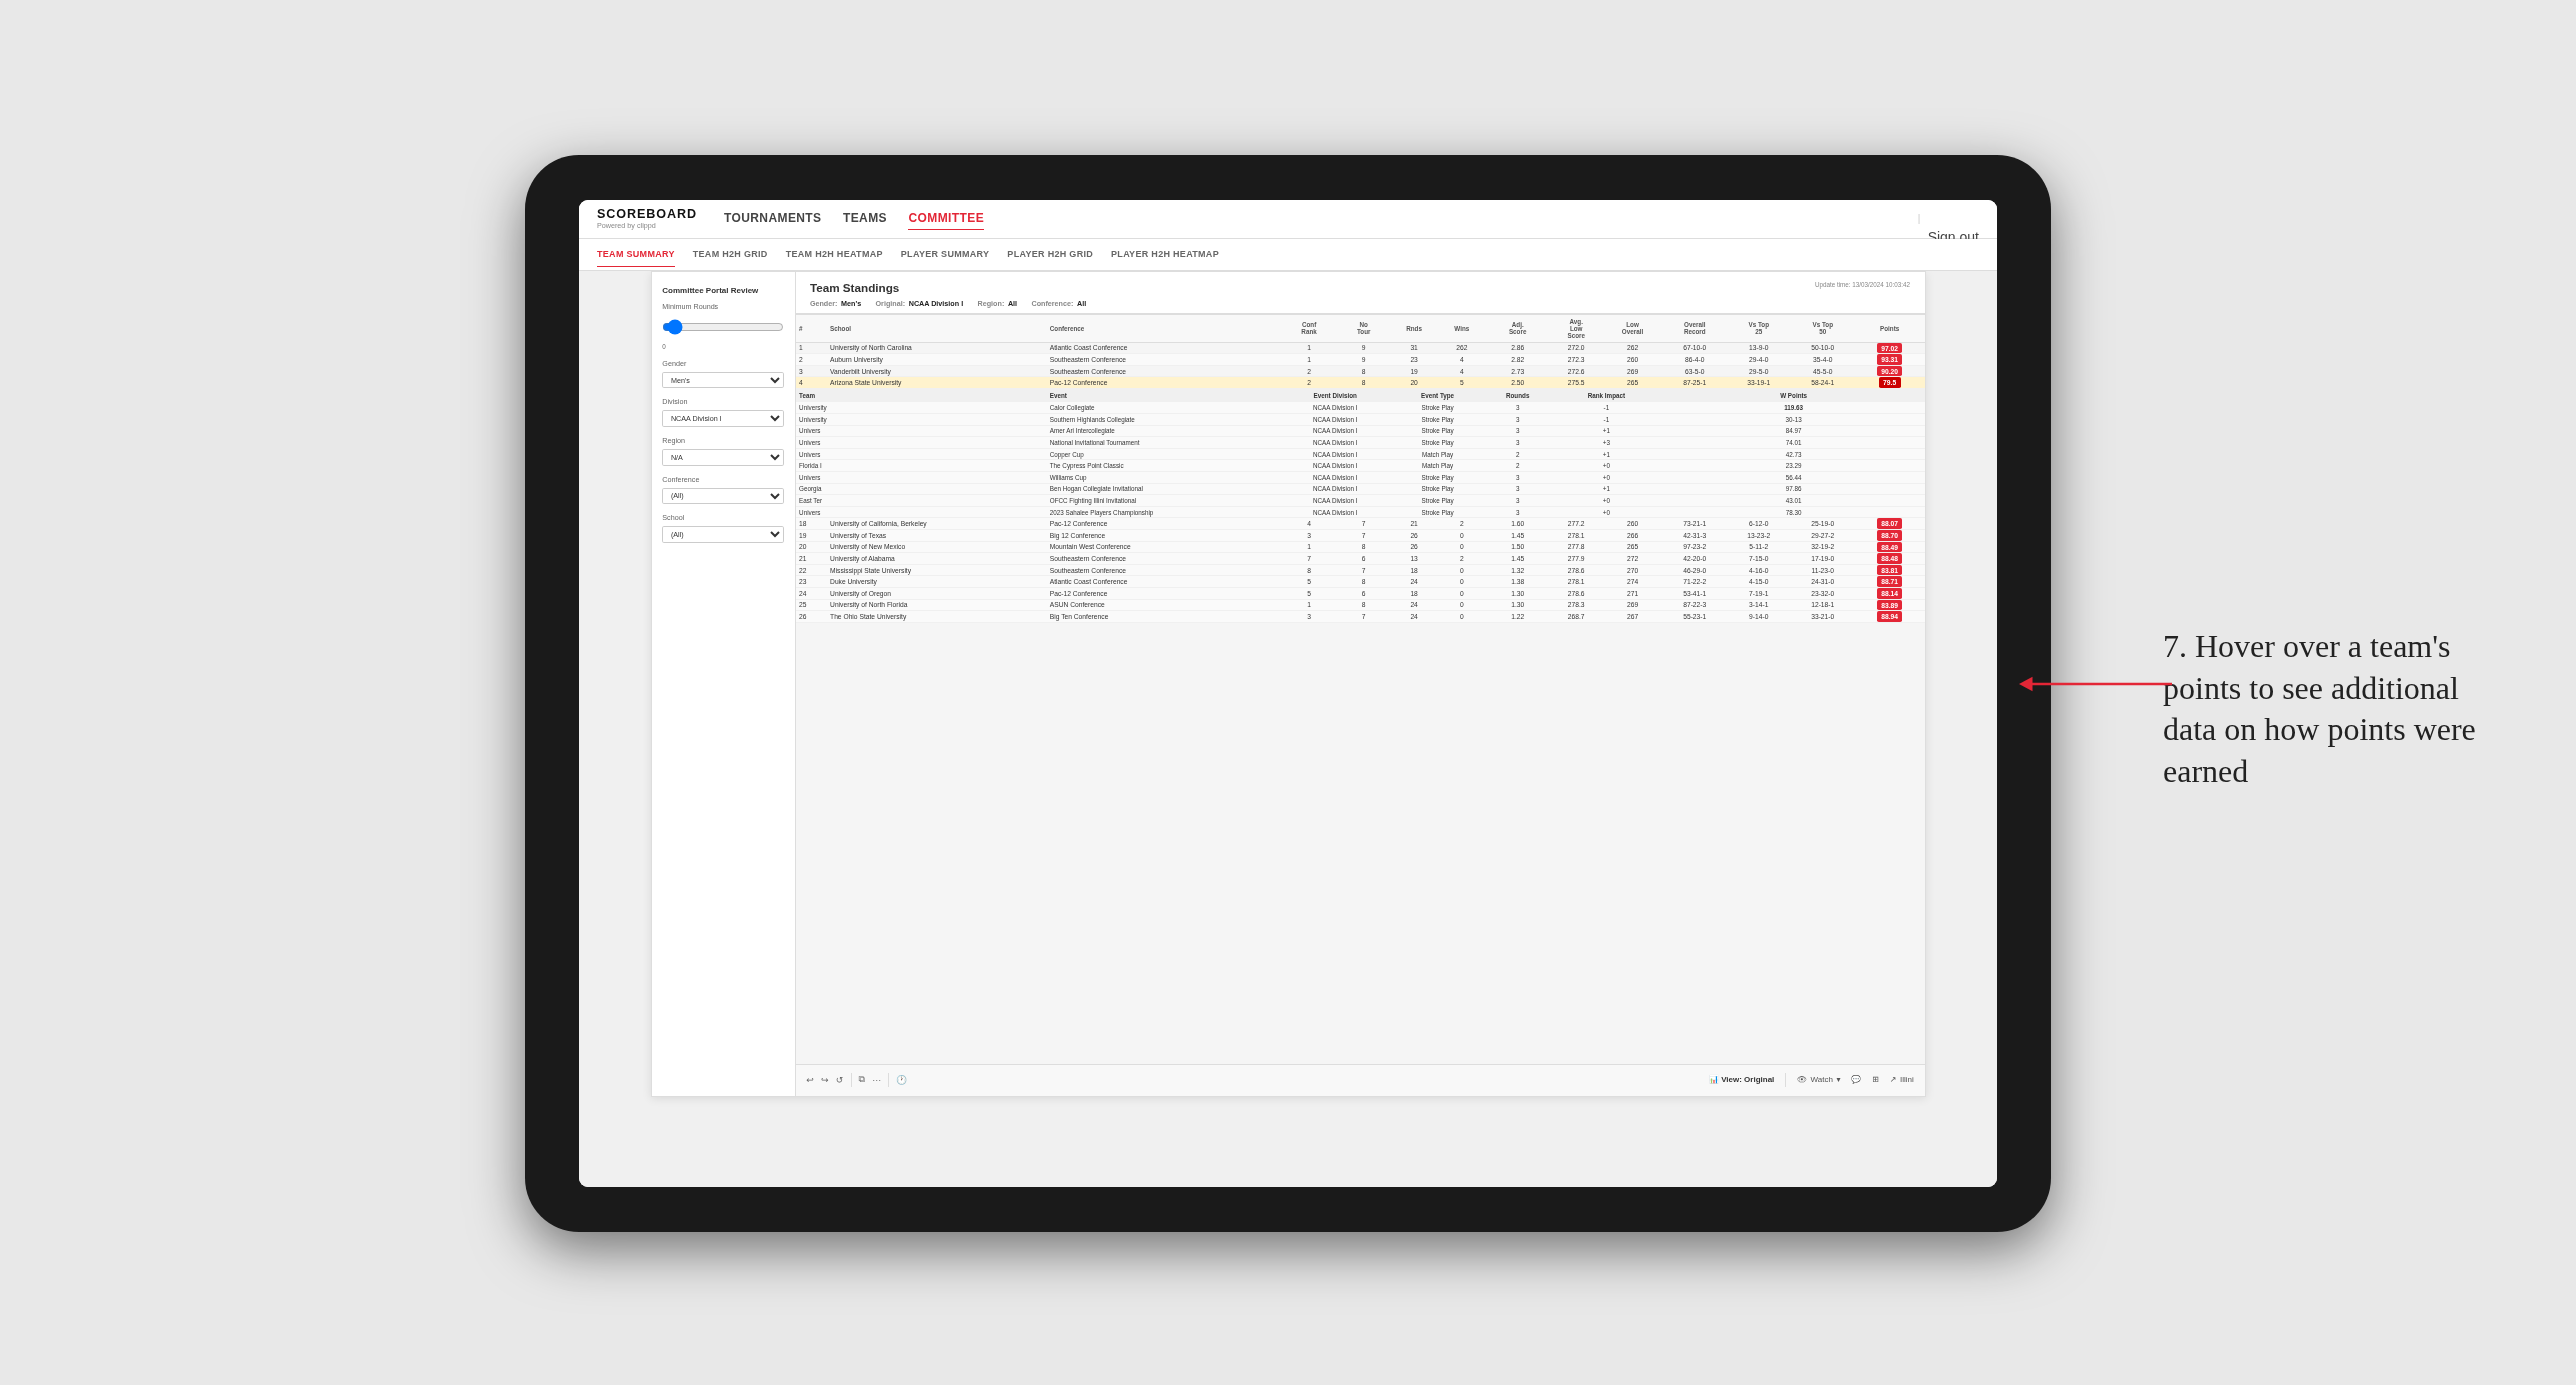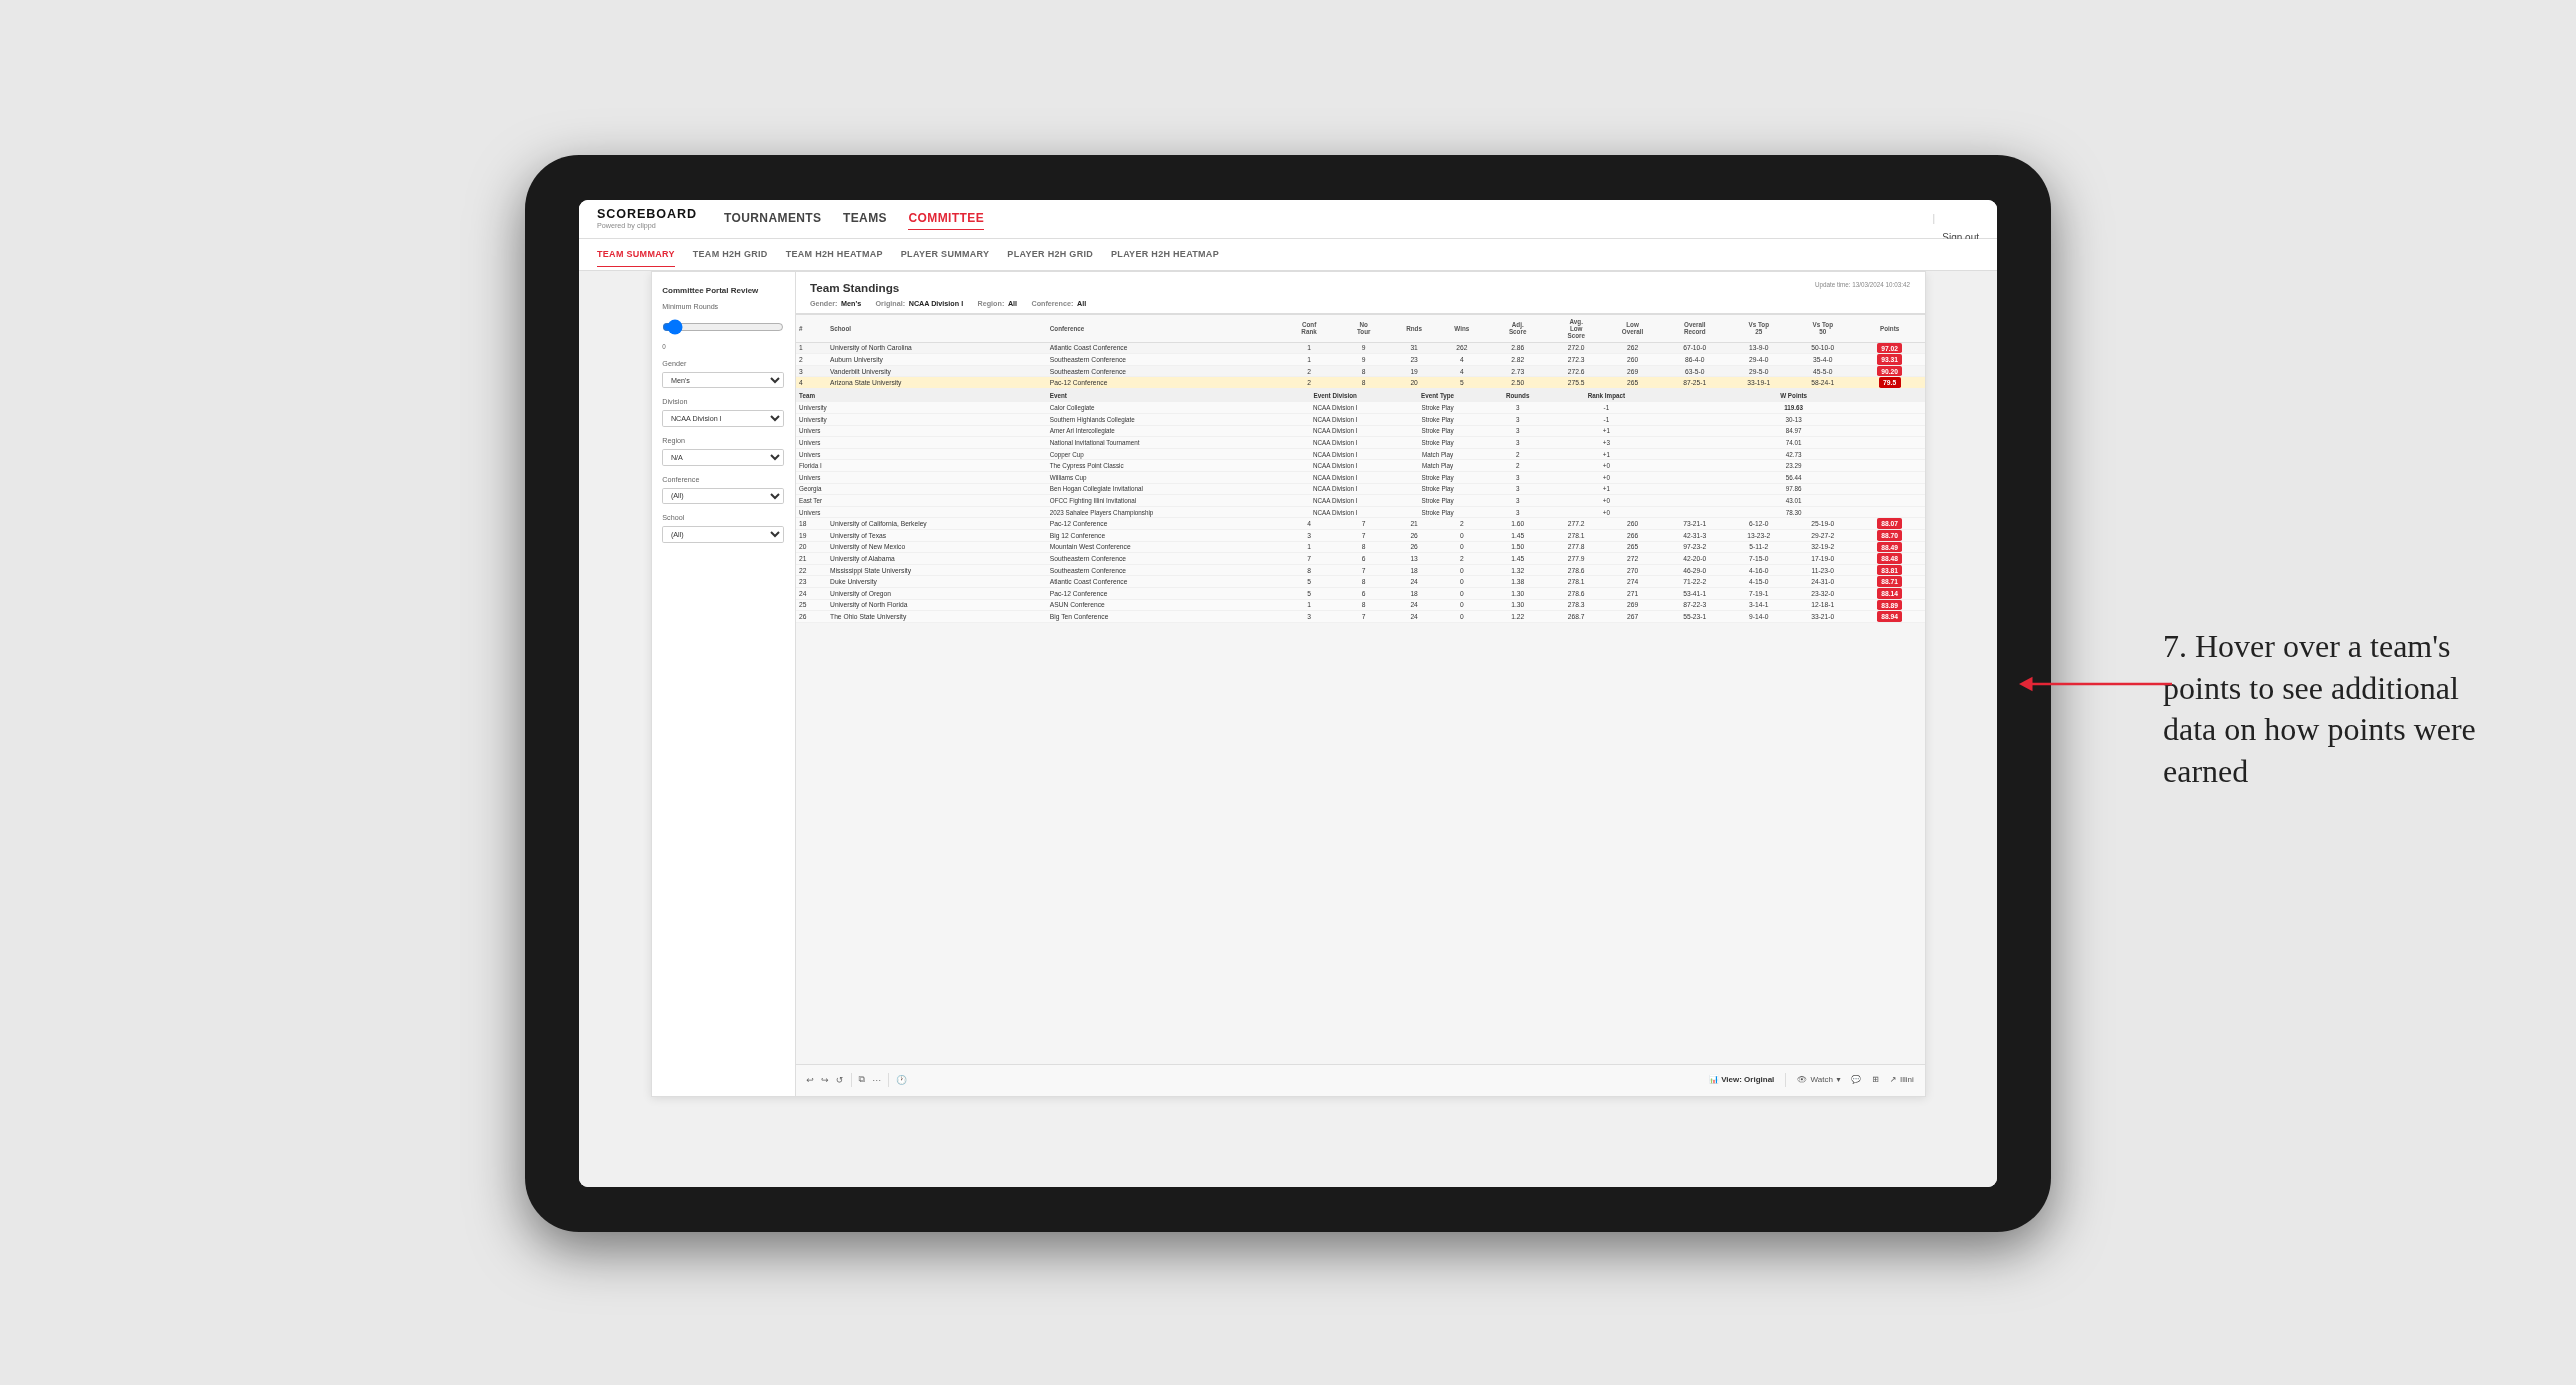--- a/index.html
+++ b/index.html
@@ -80,21 +80,21 @@
       cursor: pointer;
       padding: 3.6px 0;
     }
 
     .nav-link.active {
       color: #e32636;
       border-bottom: 1.8px solid #e32636;
     }
 
     .sign-out {
-      font-size: 10px;
+      font-size: 14px;
       color: #444;
       cursor: pointer;
       margin-top: 37px;
     }
 
     .nav-divider {
       font-size: 10px;
       color: #ccc;
       margin-right: 7.2px;
     }

